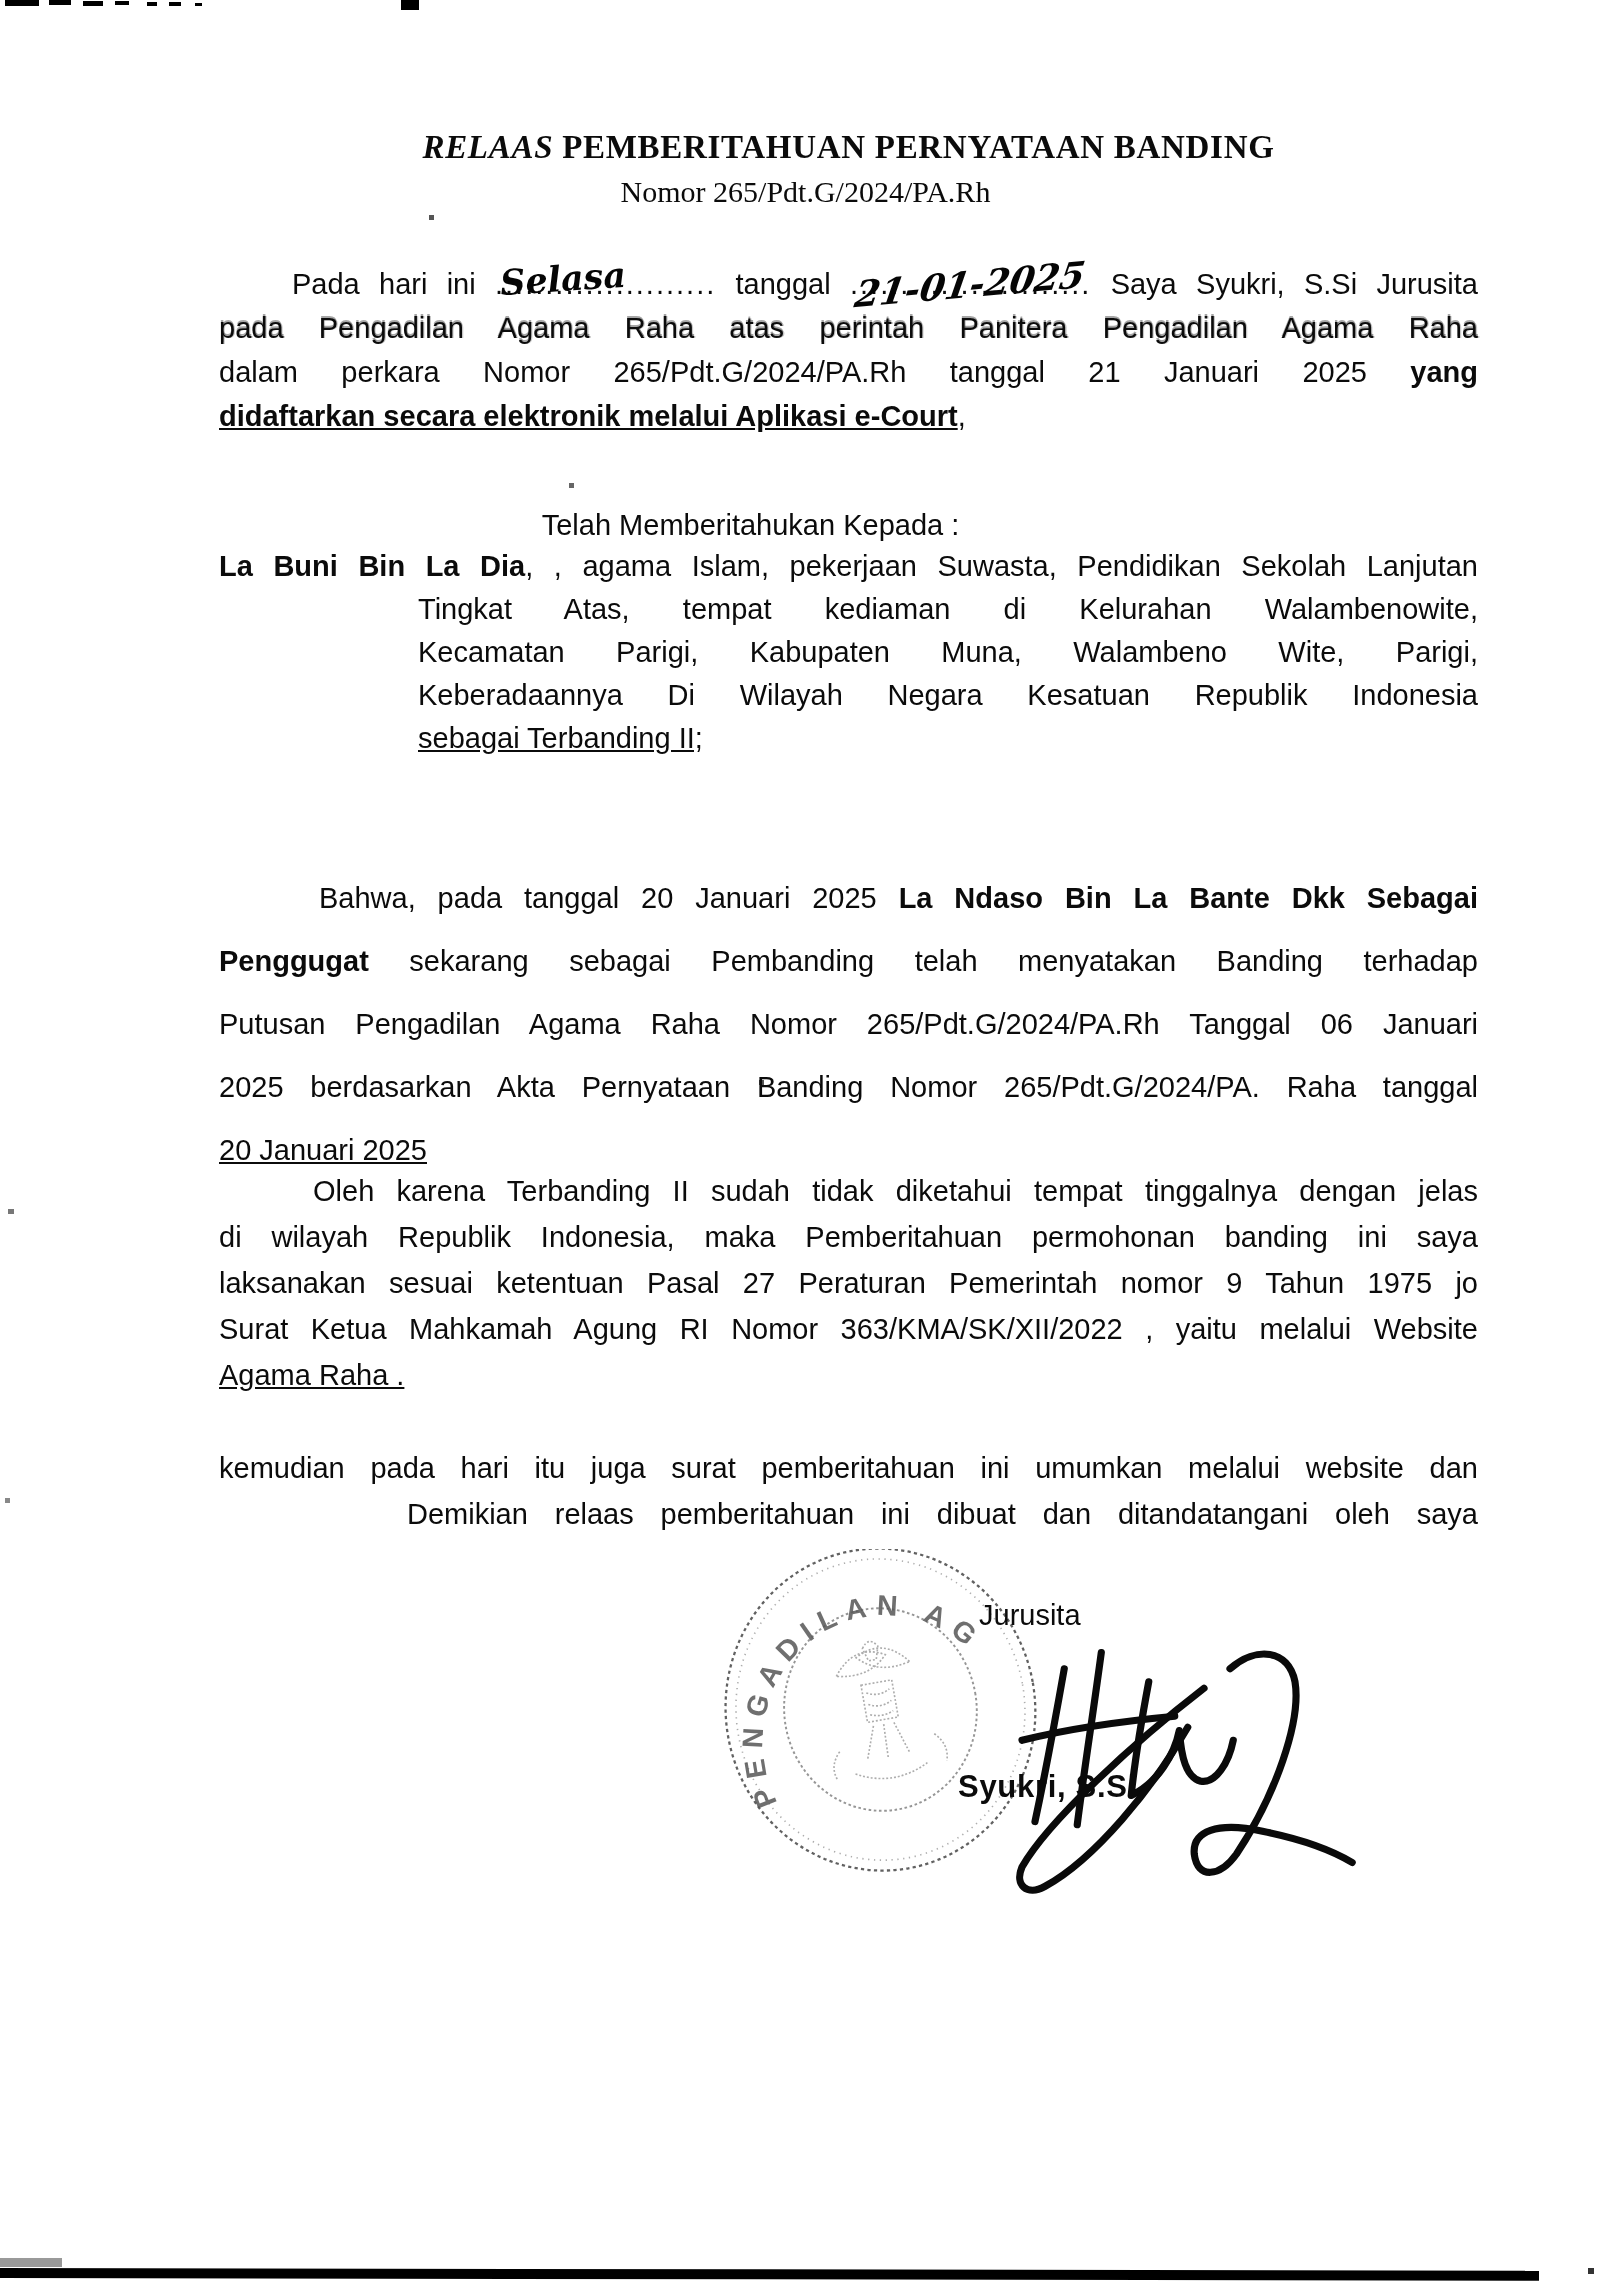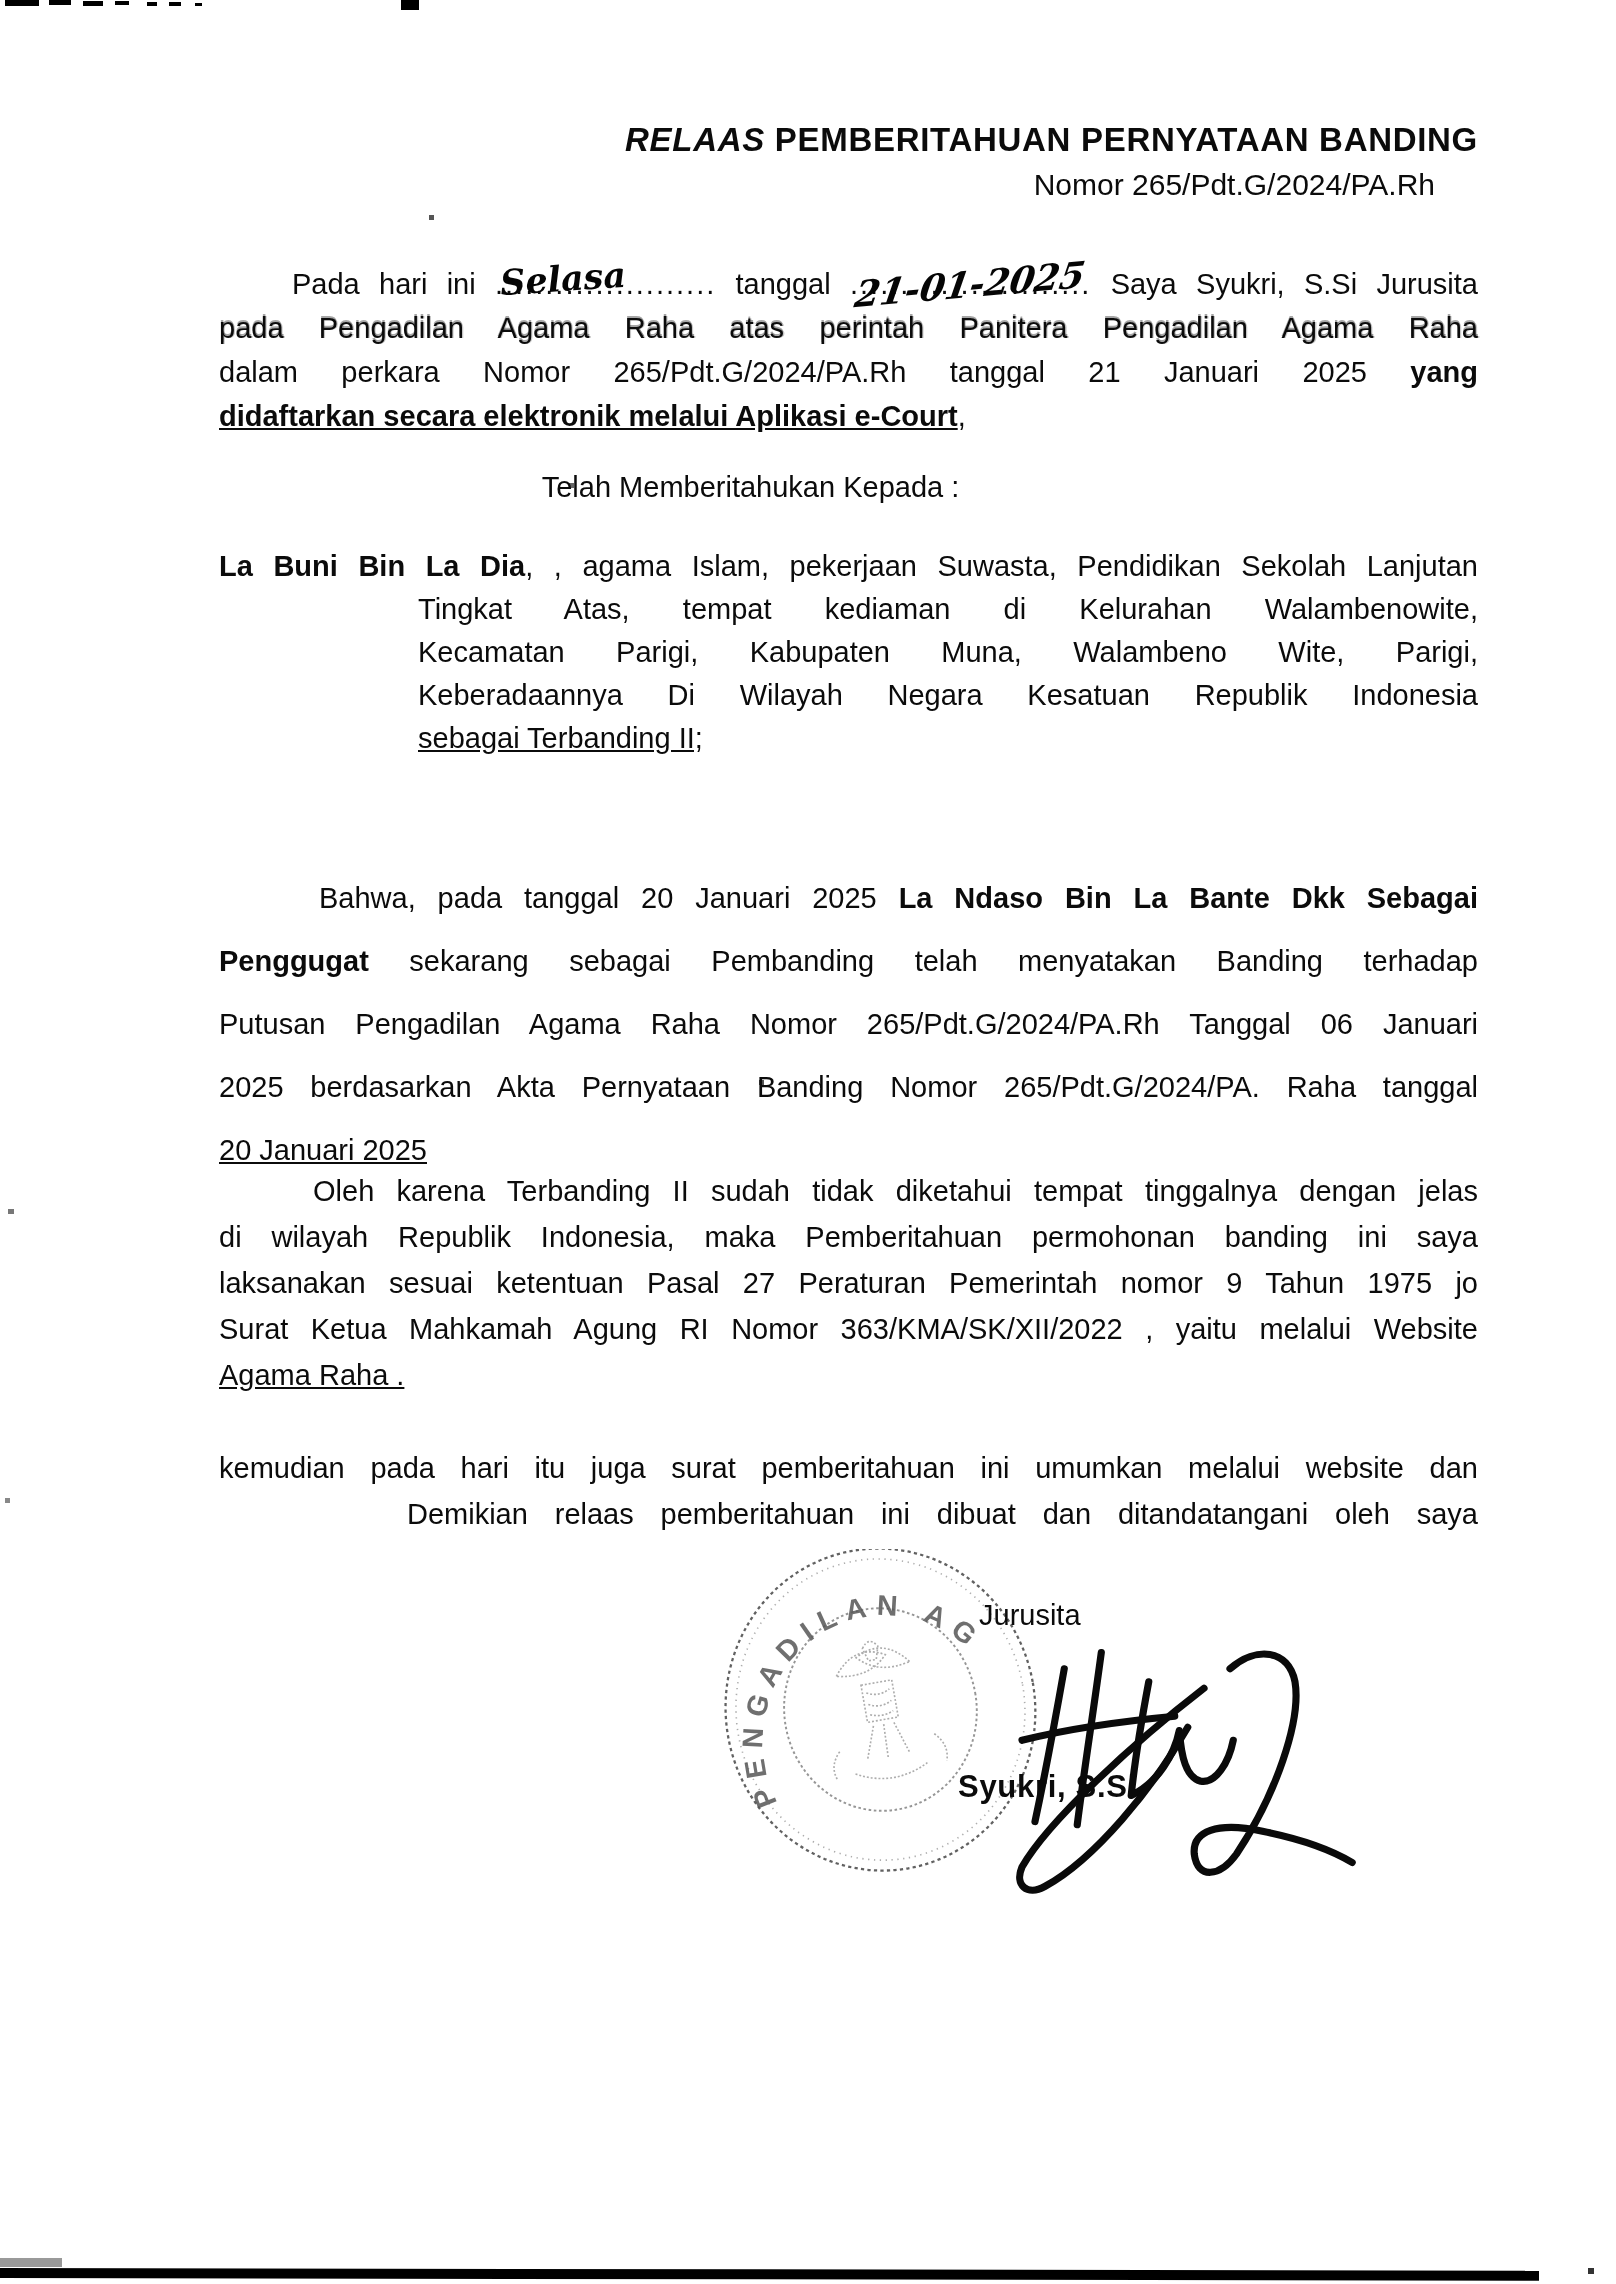--- a/index.html
+++ b/index.html
@@ -10,31 +10,31 @@
   .block { position:absolute; left:219px; width:1259px; }
   .line {
     font-size:29px; line-height:44px;
     text-align:justify; text-align-last:justify; text-justify:inter-word;
   }
   .line.left { text-align:left; text-align-last:left;text-decoration:underline; }
   b, .bold { font-weight:700; }
   .italic { font-style:italic; }
 
   
-  .title-block { top:121px; text-align:right; }
+  .title-block { top:129px; text-align:center;font-family:Liberation Serif, serif; }
   .title-line1 { font-size:33px; font-weight:700; letter-spacing:0.7px; }
   .title-line2 { font-size:30px; margin-top:9px; transform:translateX(-43px); }
 
   
   .p1 { top:262px; }
   .p1 .line { line-height:44px; }
   .p1 .indent { padding-left:73px; }
   .smudge { text-shadow: 0 -2px 0 rgba(0,0,0,0.35), 1.3px 0 0 rgba(0,0,0,0.22); }
 
-  .heading-block { top:465px; text-align:center; transform:translateX(-98px); }
+  .heading-block { top:503px; text-align:center; transform:translateX(-98px); }
   .heading-block .line { text-align:center; text-align-last:center; }
 
   .party { top:545px; }
   .party .line { line-height:43px; margin-left:199px; }
   .party .line.first { margin-left:0; }
 
   .appeal { top:867px; }
   .appeal .line { line-height:63px; }
   .appeal .indent { padding-left:100px; }
 

